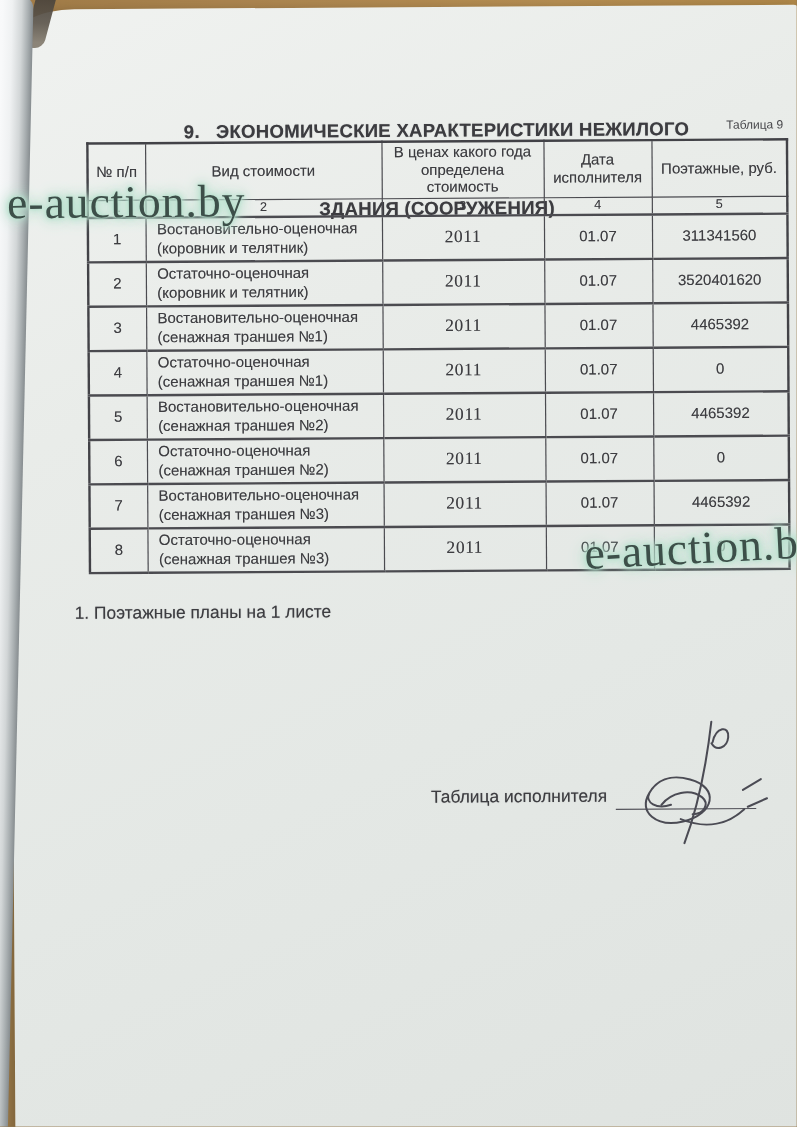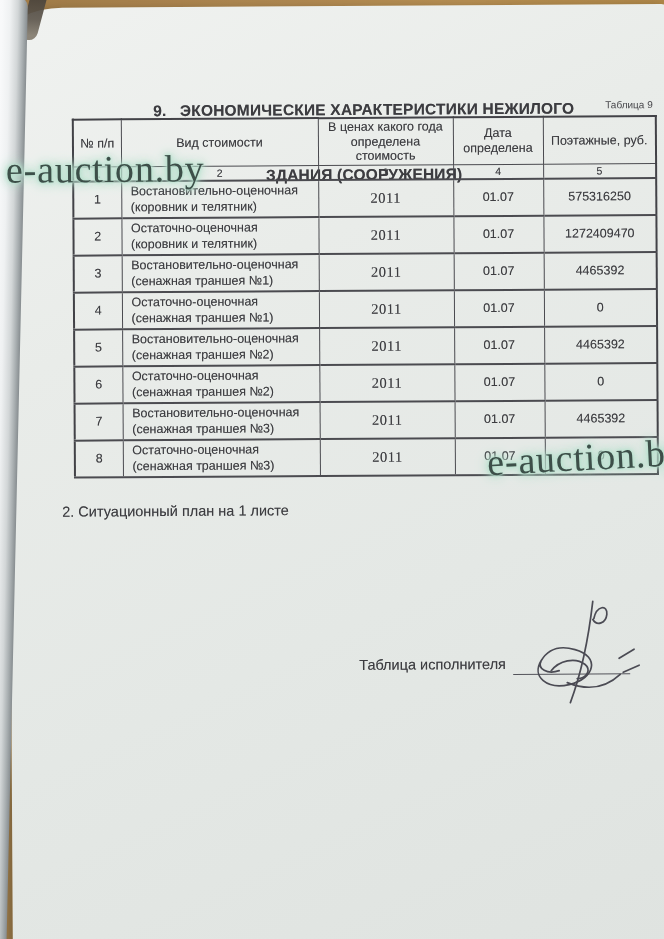--- a/index.html
+++ b/index.html
@@ -147,51 +147,51 @@
           <col class="c2">
           <col class="c3">
           <col class="c4">
           <col class="c5">
         </colgroup>
       <thead>
         <tr class="head-row">
           <th>№ п/п</th>
           <th>Вид стоимости</th>
           <th>В ценах какого года определена стоимость</th>
-          <th>Дата определена</th>
+          <th>Дата исполнителя</th>
           <th>Поэтажные, руб.</th>
         </tr>
         <tr class="num-row">
           <td>1</td>
           <td>2</td>
           <td>3</td>
           <td>4</td>
           <td>5</td>
         </tr>
       </thead>
       <tbody>
         <tr class="data-row">
           <td class="c-num">1</td>
           <td class="c-kind">
             <div>Востановительно-оценочная</div>
             <div>(коровник и телятник)</div>
           </td>
           <td class="c-year">2011</td>
           <td class="c-date">01.07</td>
-          <td class="c-val">575316250</td>
+          <td class="c-val">311341560</td>
         </tr>
         <tr class="data-row">
           <td class="c-num">2</td>
           <td class="c-kind">
             <div>Остаточно-оценочная</div>
             <div>(коровник и телятник)</div>
           </td>
           <td class="c-year">2011</td>
           <td class="c-date">01.07</td>
-          <td class="c-val">1272409470</td>
+          <td class="c-val">3520401620</td>
         </tr>
         <tr class="data-row">
           <td class="c-num">3</td>
           <td class="c-kind">
             <div>Востановительно-оценочная</div>
             <div>(сенажная траншея №1)</div>
           </td>
           <td class="c-year">2011</td>
           <td class="c-date">01.07</td>
           <td class="c-val">4465392</td>
@@ -244,21 +244,21 @@
           </td>
           <td class="c-year">2011</td>
           <td class="c-date">01.07</td>
           <td class="c-val">0</td>
         </tr>
       </tbody>
     </table>
 
     <div class="appendix">
       <div class="appendix-items">
-        <div>2. Ситуационный план на 1 листе</div>
+        <div>1. Поэтажные планы на 1 листе</div>
       </div>
     </div>
 
     <div class="sig-row">
       <span class="sig-label">Таблица исполнителя</span><span class="sig-line">
         <svg class="sig-svg" viewBox="0 0 132 106">
           <path d="M86,3 C83,28 76,70 63,104"></path>
           <path d="M34,62 C24,78 40,91 62,86 C88,80 93,58 68,51 C51,46 40,52 34,62 C30,70 40,76 52,72"></path>
           <path d="M44,72 C52,62 68,58 78,66 C84,71 80,80 70,80"></path>
           <path d="M60,84 C82,93 100,88 113,76"></path>

